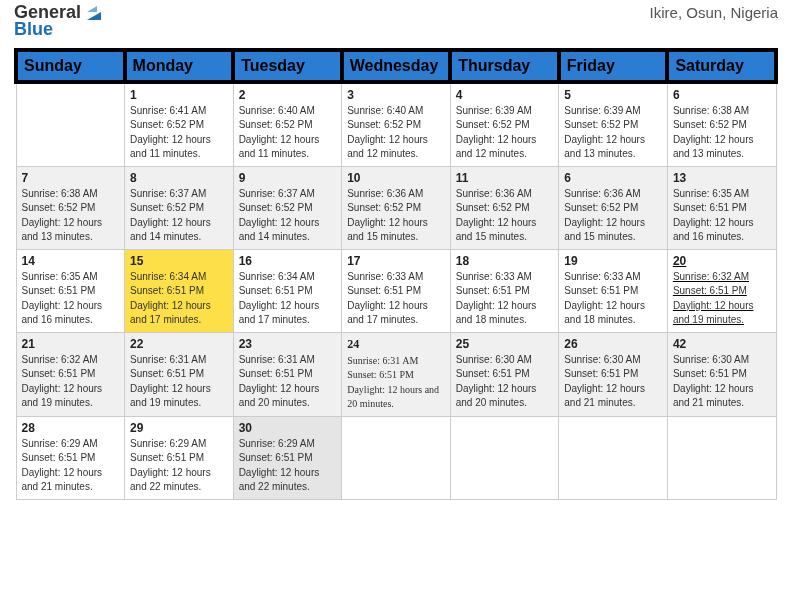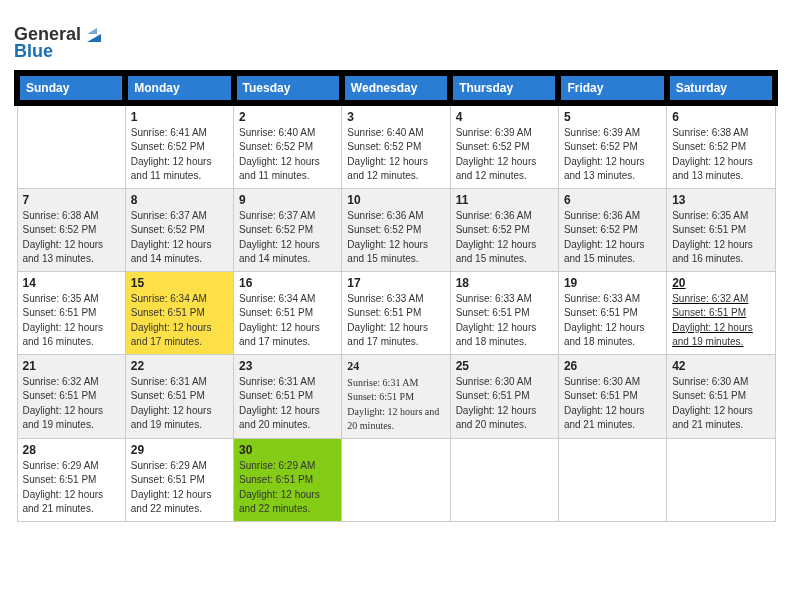--- a/index.html
+++ b/index.html
@@ -7,21 +7,21 @@
       font-family: Arial, sans-serif;
       background: #fff;
       width: 792px;
       min-height: 612px;
       padding: 0;
     }
     .page {
       width: 792px;
       min-height: 612px;
       background: #fff;
-      padding: 24px 14px 10px 14px;
+      padding: 2px 14px 10px 14px;
     }
     .header {
       display: flex;
       justify-content: space-between;
       align-items: flex-start;
       margin-bottom: 8px;
     }
     .logo {
       display: flex;
       align-items: center;
@@ -58,26 +58,26 @@
       color: #555;
       margin-top: 2px;
     }
     .calendar-table {
       width: 100%;
       border-collapse: collapse;
       font-size: 11px;
     }
     .calendar-table th {
       background-color: #2b7cd3;
-      color: #ffffff;
+      color: #000000;
       text-align: left;
       padding: 5px 6px;
-      font-size: 12px;
+      font-size: 16px;
       font-weight: bold;
-      border: 6px solid #000000;
+      border: 4px solid #000000;
     }
     .calendar-table td {
       vertical-align: top;
       padding: 4px 5px;
       border: 1px solid #ccc;
       min-height: 80px;
       width: calc(100% / 7);
       background: #fff;
     }
     .calendar-table tr:nth-child(even) td {
@@ -114,20 +114,21 @@
 
           <svg class="logo-icon" viewBox="0 0 22 22" xmlns="http://www.w3.org/2000/svg">
             <polygon points="4,18 18,10 18,18" fill="#1a6fb5"></polygon>
             <polygon points="4,10 14,4 14,10" fill="#1a6fb5" opacity="0.6"></polygon>
           </svg>
         </div>
         <span class="logo-text-blue" style="margin-top:-4px;">Blue</span>
       </div>
     </div>
     <div class="title-section">
+      <div class="title-location">Ikire, Osun, Nigeria</div>
     </div>
   </div>
 
   <table class="calendar-table">
     <thead>
       <tr>
 
       <th>Sunday</th>
           <th>Monday</th>
           <th>Tuesday</th>
@@ -373,21 +374,21 @@
             </div>
           </td>
           <td style="background: rgb(255, 255, 255); margin-left: 29px;">
             <span class="day-number">29</span>
             <div class="day-info">
               <div>Sunrise: 6:29 AM</div>
               <div>Sunset: 6:51 PM</div>
               <div>Daylight: 12 hours and 22 minutes.</div>
             </div>
           </td>
-          <td style="background: #84cc16; margin-left: 6px;">
+          <td style="background: #e5e5e5; margin-left: 6px;">
             <span class="day-number">30</span>
             <div class="day-info">
               <div>Sunrise: 6:29 AM</div>
               <div>Sunset: 6:51 PM</div>
               <div>Daylight: 12 hours and 22 minutes.</div>
             </div>
           </td>
           <td class="empty-cell" style="background: rgb(255, 255, 255);"></td>
           <td class="empty-cell" style="background: rgb(255, 255, 255);"></td>
           <td class="empty-cell" style="background: rgb(255, 255, 255);"></td>

